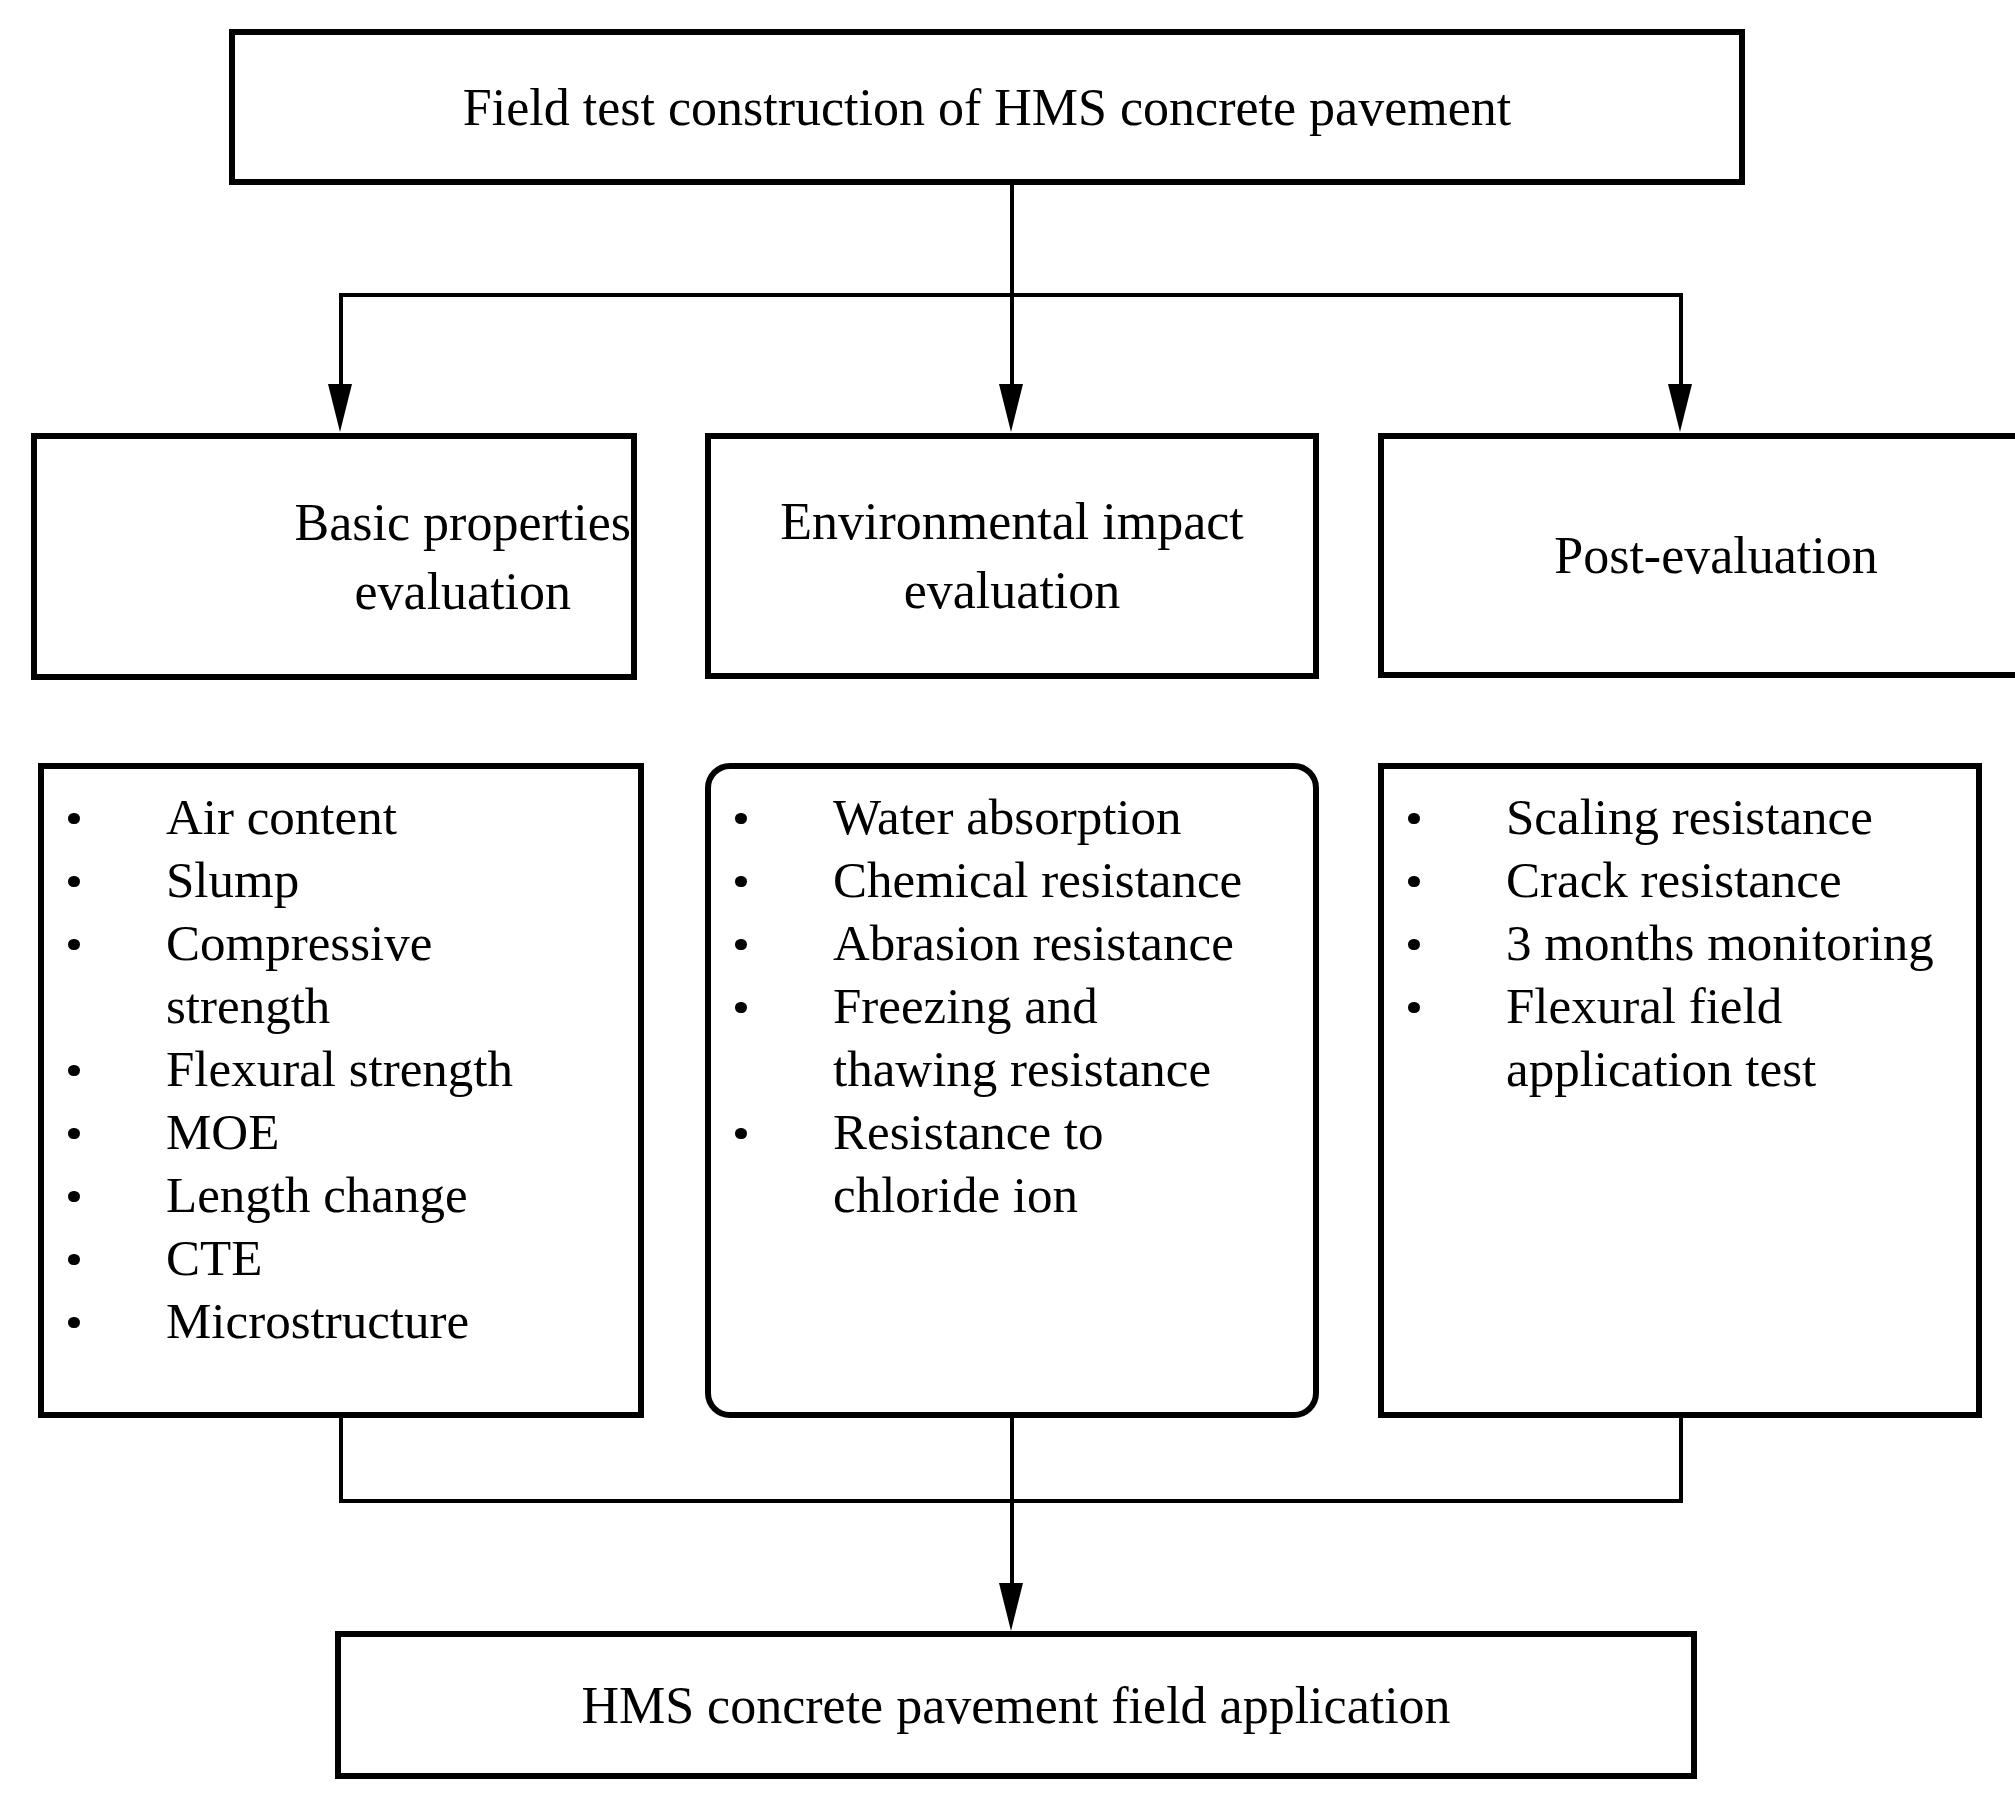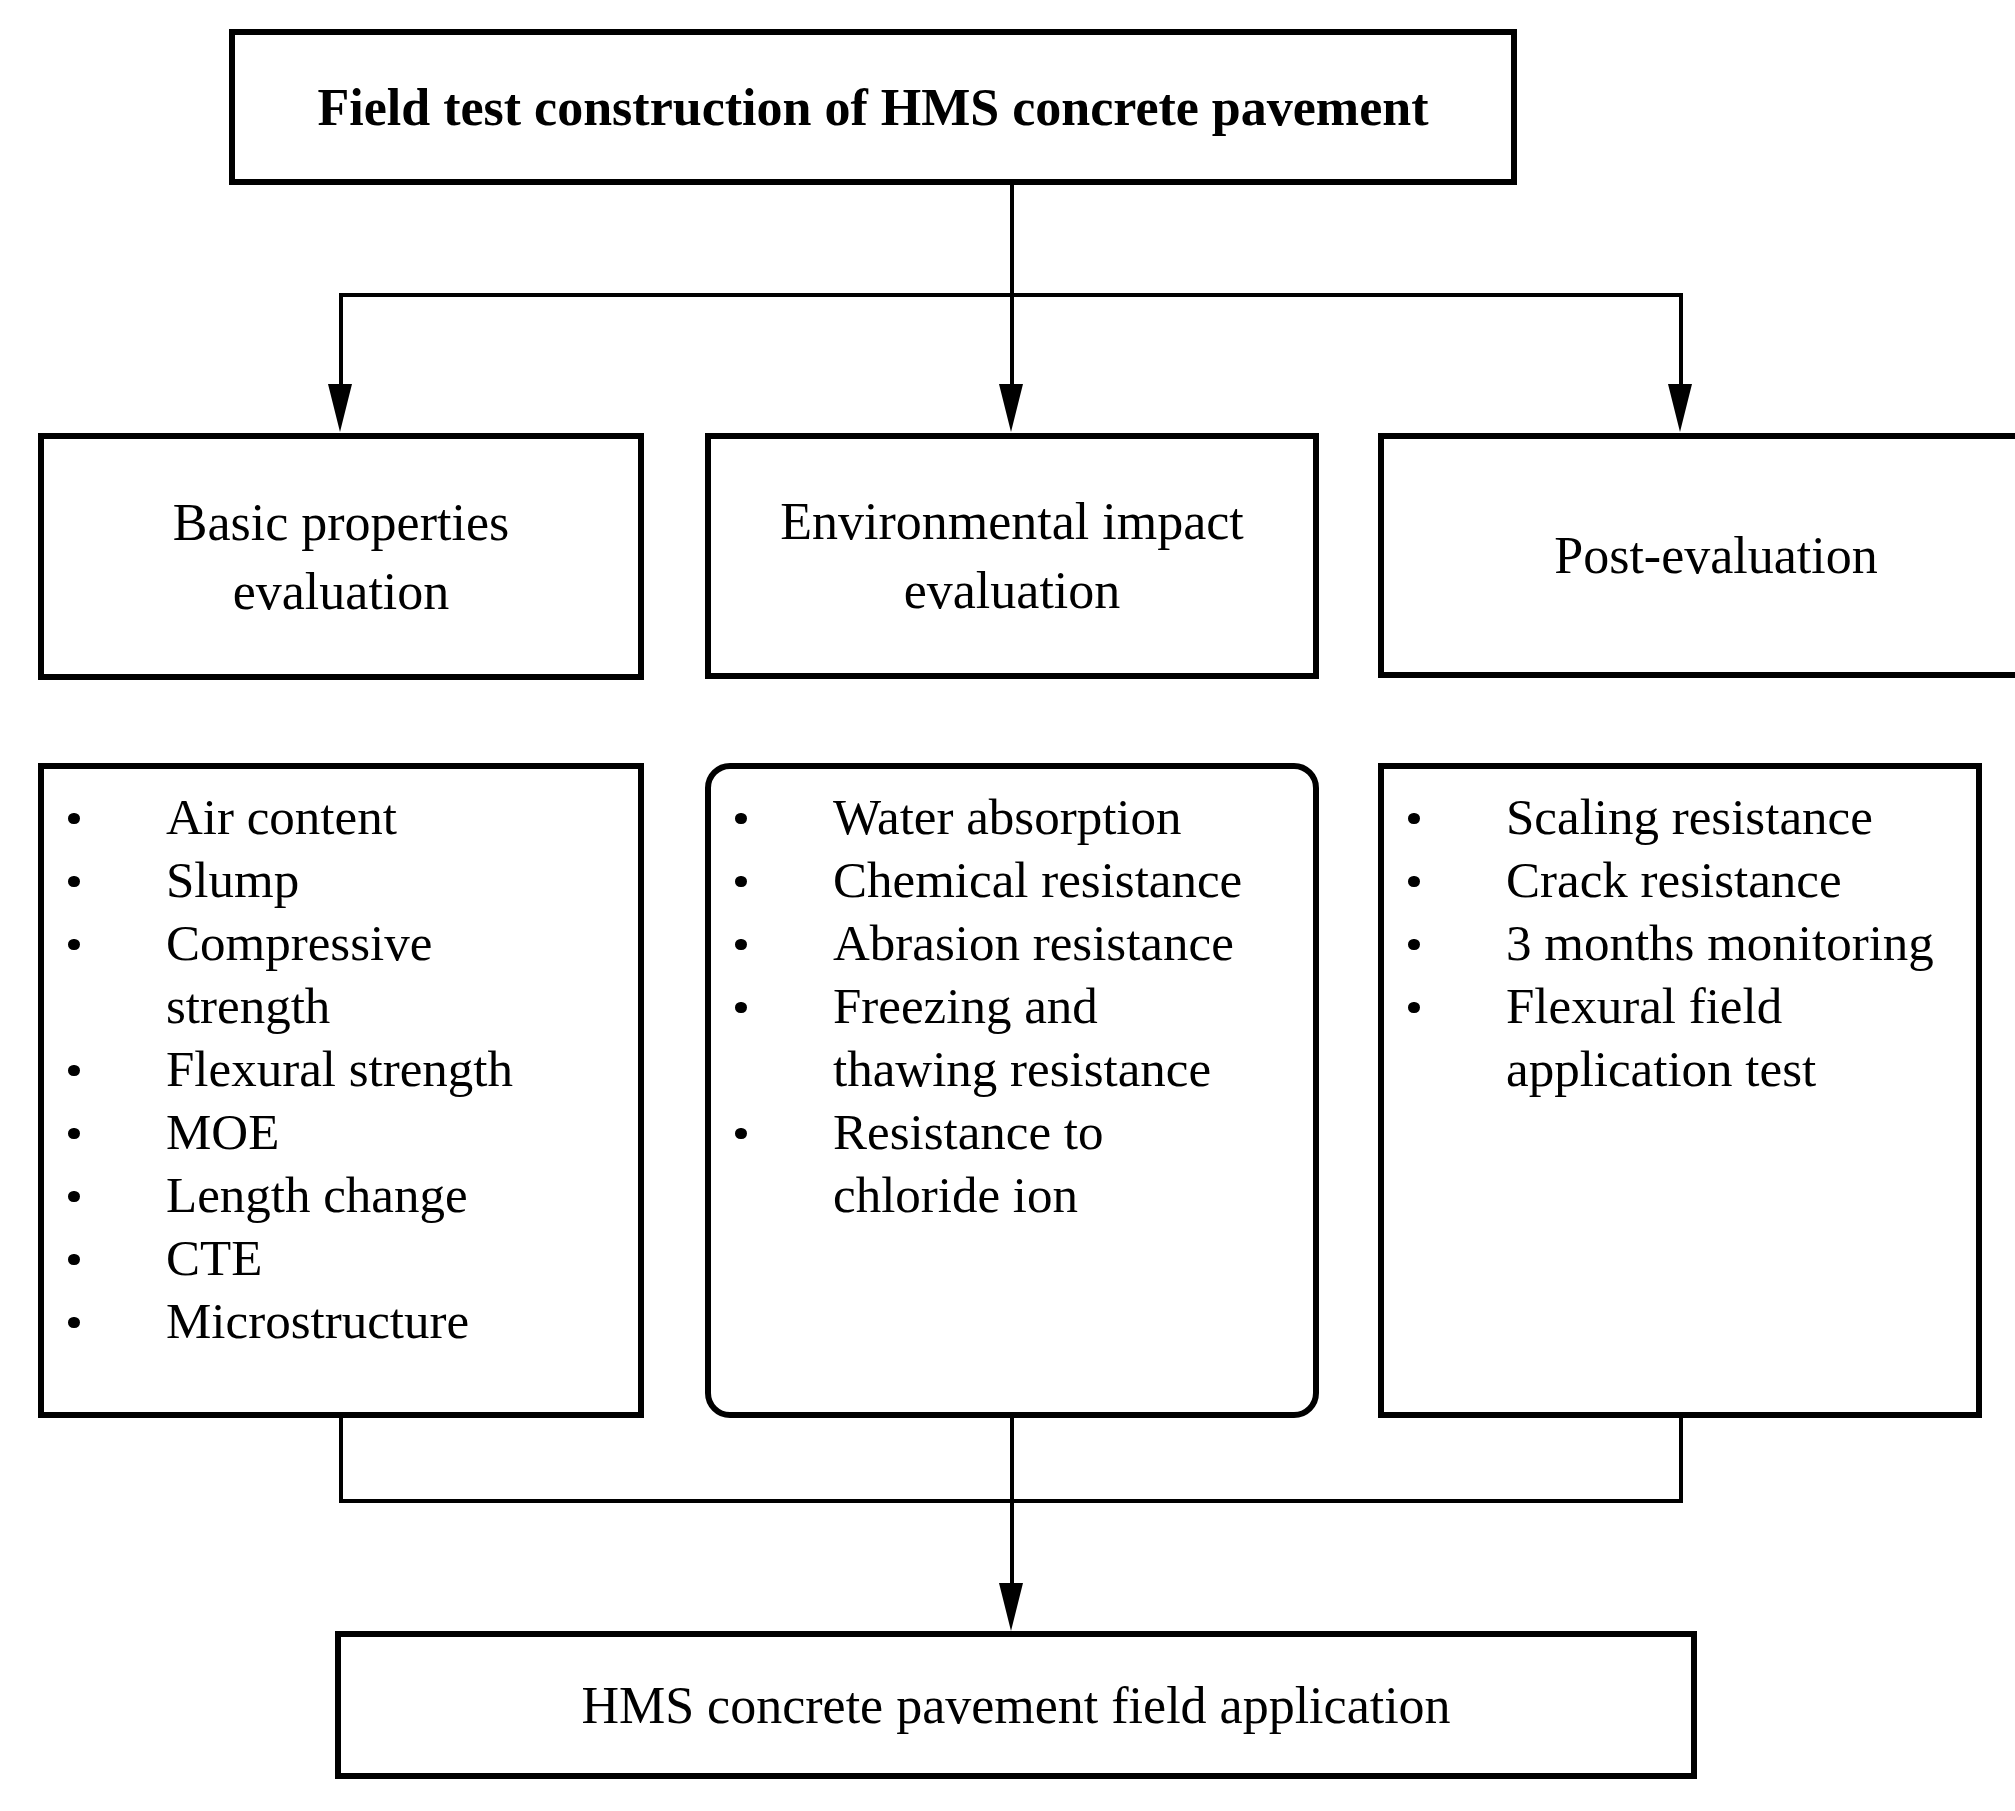--- a/index.html
+++ b/index.html
@@ -20,22 +20,22 @@
     align-items: center;
     justify-content: center;
     text-align: center;
   }
   .label {
     font-size: 52px;
     line-height: 69px;
     white-space: pre-line;
   }
   
-  #title-box   { left: 229px;  top: 29px;   width: 1288px; height: 156px; font-weight: bold; }
-  #head-basic  { left: 38px;   top: 433px;  width: 606px; height: 247px; }
+  #title-box   { left: 229px;  top: 29px;   width: 1516px; height: 156px; }
+  #head-basic  { left: 31px;   top: 433px;  width: 606px; height: 247px; justify-content: flex-end; }
   #head-env    { left: 705px; top: 433px;  width: 614px; height: 246px; justify-content: center; }
   #head-post   { left: 1378px; top: 433px;  width: 676px; height: 245px; }
   #list-basic  { left: 38px;   top: 763px; width: 606px; height: 655px; }
   #list-env    { left: 705px; top: 763px; width: 614px; height: 655px; border-radius: 25px; }
   #list-post   { left: 1378px; top: 763px; width: 604px; height: 655px; }
   #bottom-box  { left: 335px;  top: 1631px; width: 1362px; height: 148px; }
   .list-box { align-items: flex-start; justify-content: flex-start; text-align: left; }
   
   ul.items {
     list-style: none;

